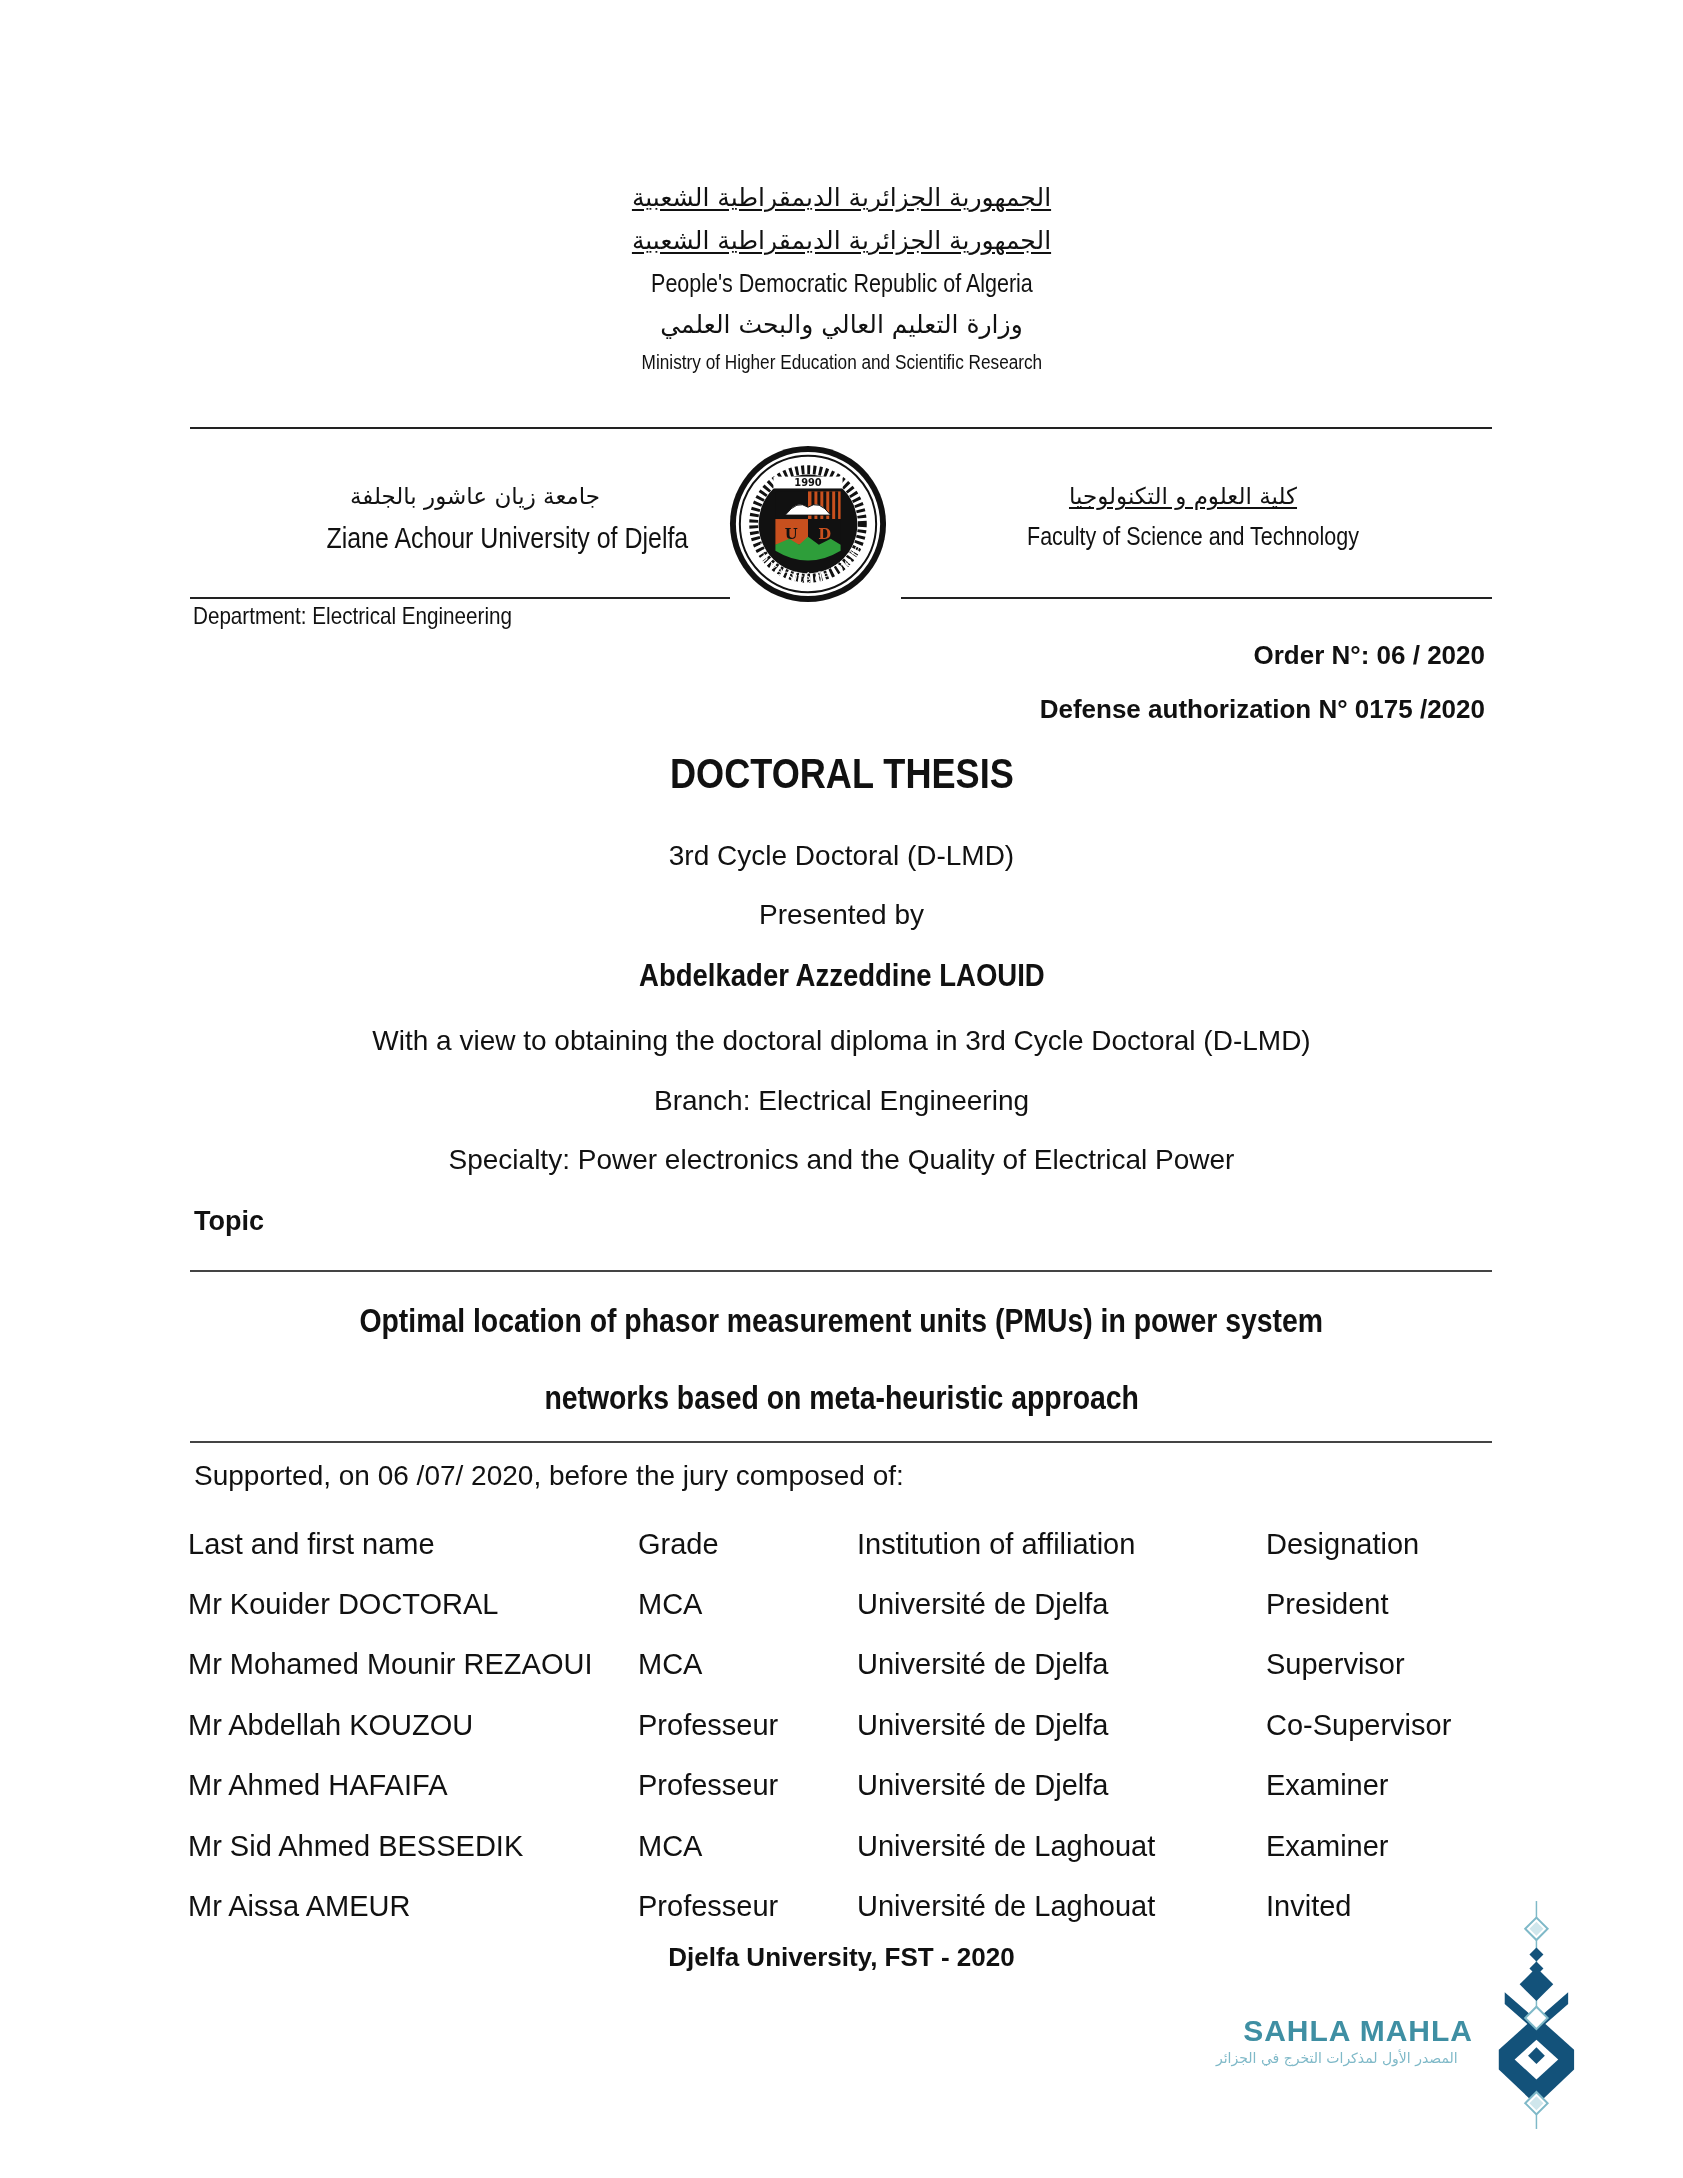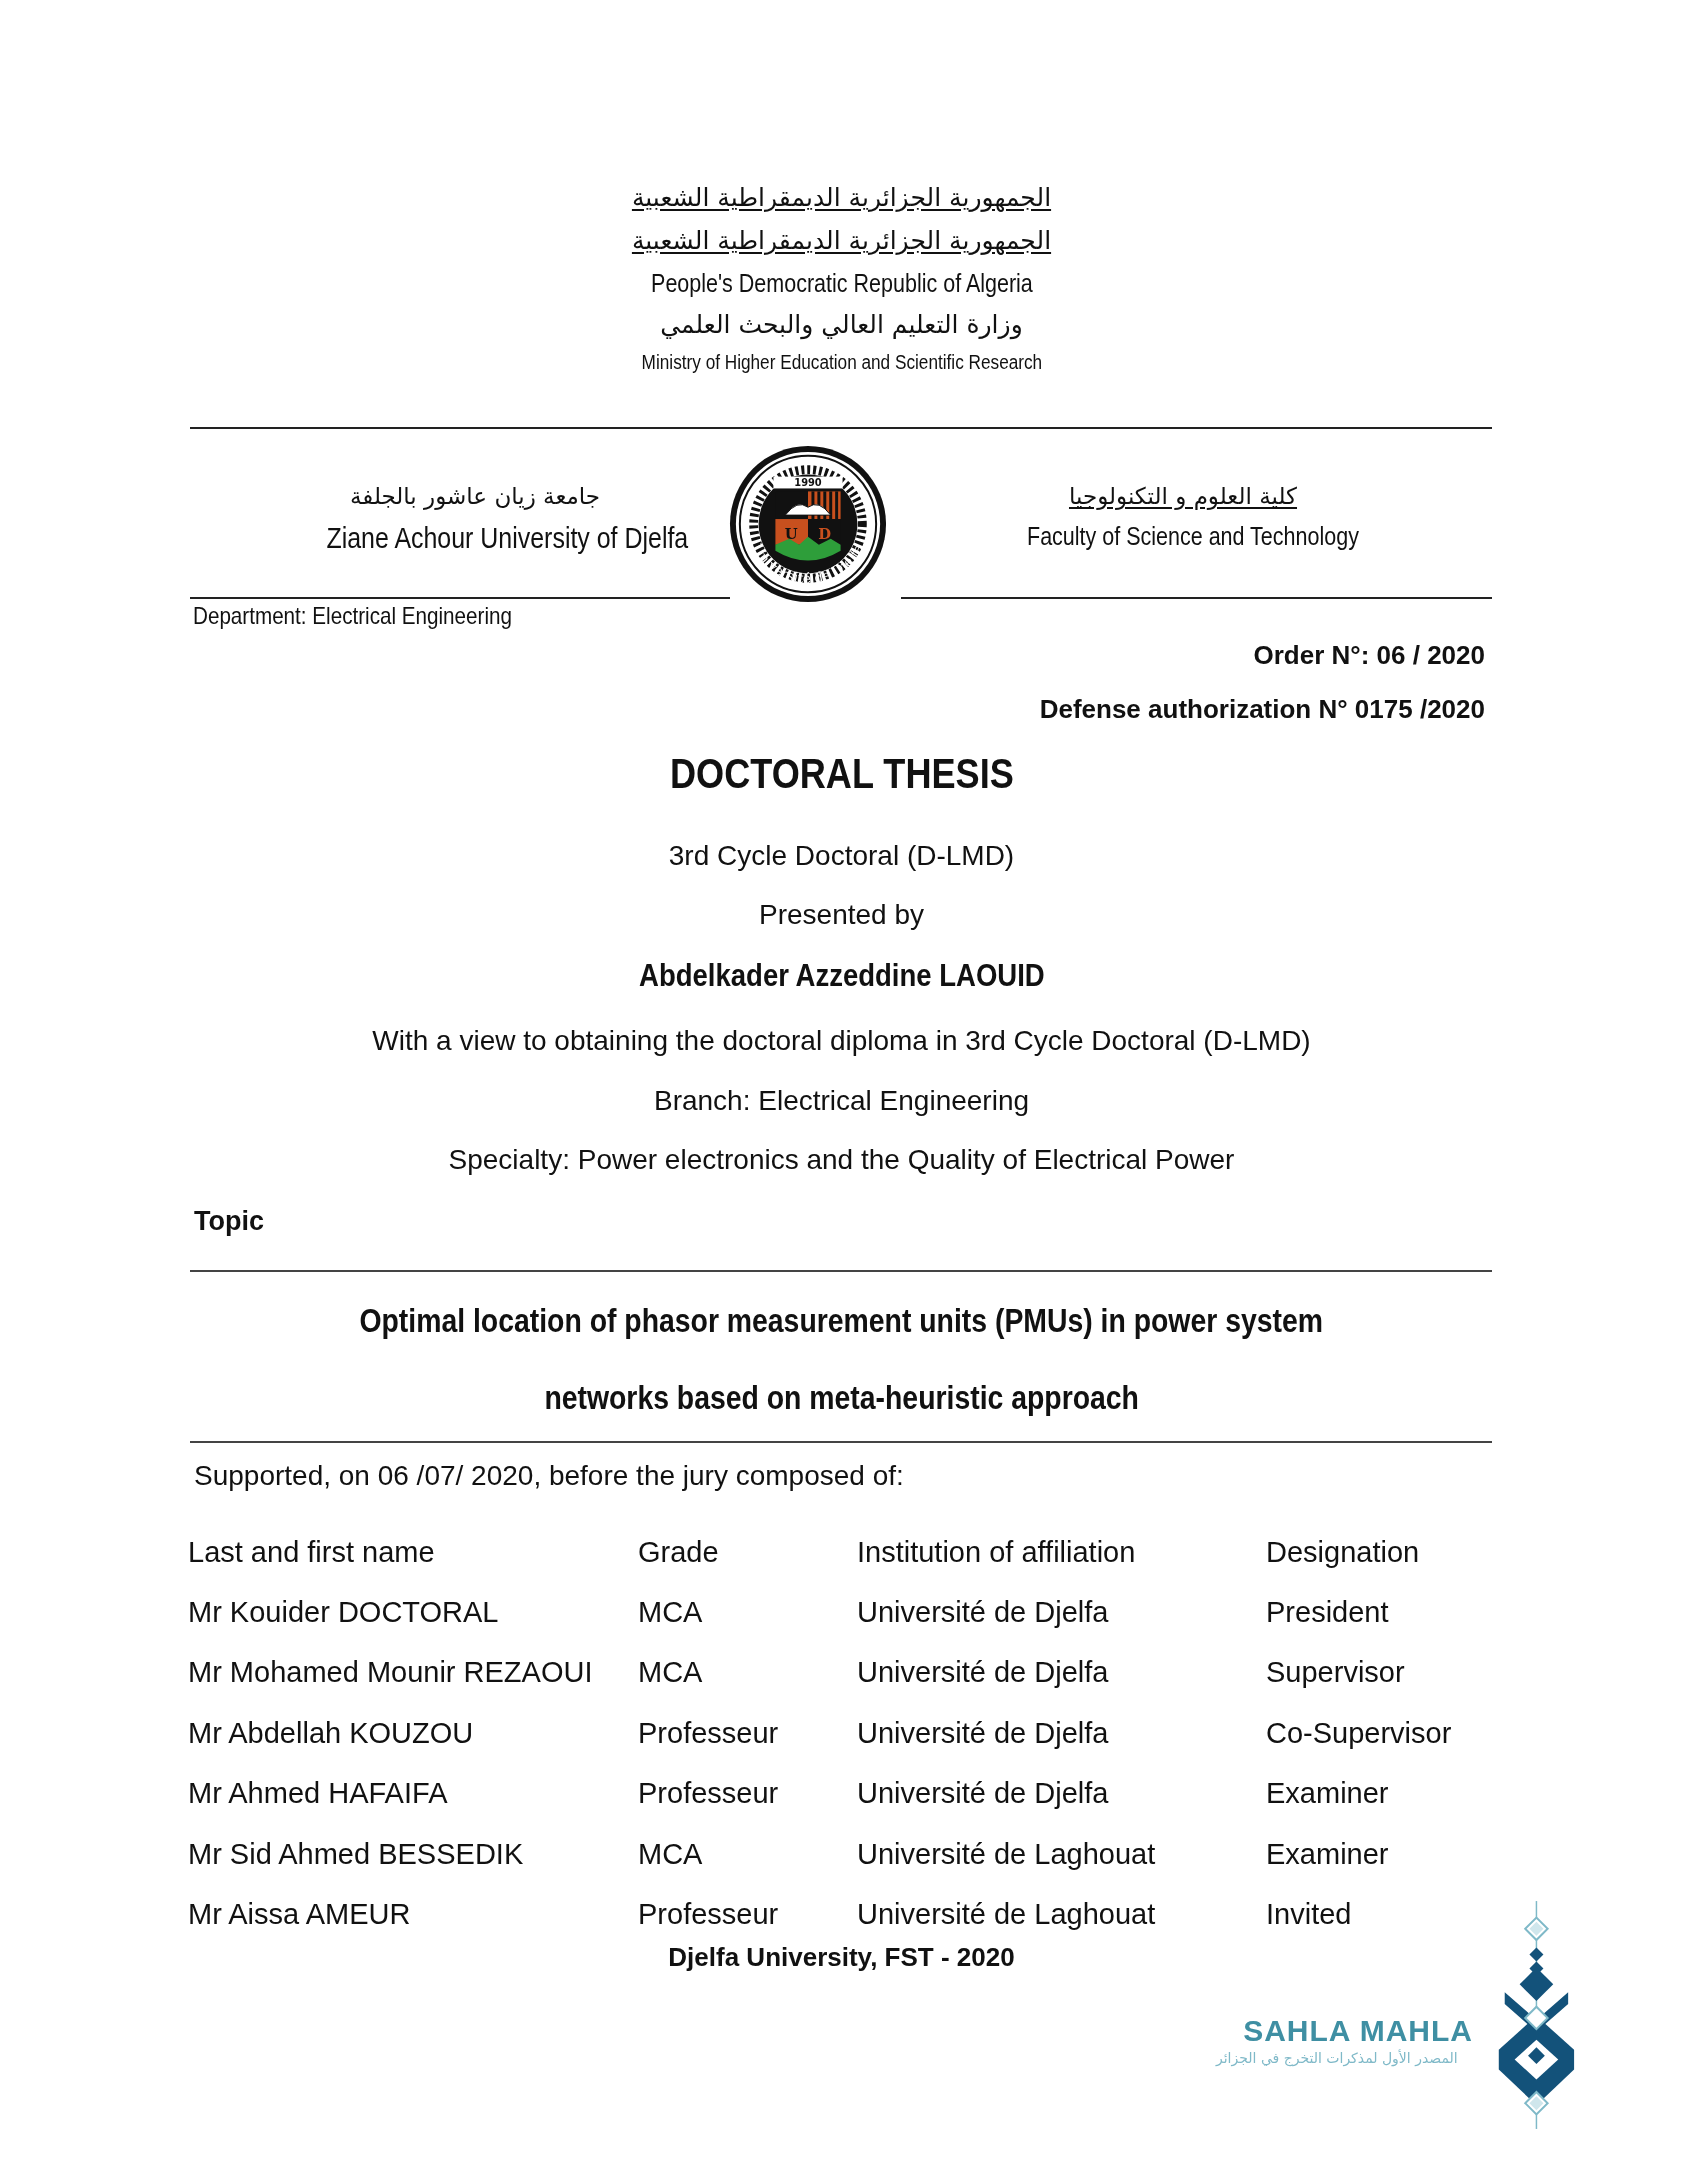--- a/index.html
+++ b/index.html
@@ -6,21 +6,21 @@
     body { width: 1683px; height: 2178px; position: relative; overflow: hidden;
            font-family: "Liberation Sans Narrow", "Liberation Sans", sans-serif; color: #111; }
     .abs { position: absolute; }
     .center { text-align: center; }
     .rule { position: absolute; height: 2px; background: #222; }
     .arabic { font-family: "DejaVu Sans", sans-serif; font-weight: normal; direction: rtl; text-decoration: underline; text-underline-offset: 3px; letter-spacing: 0; }
     .hdr-line { position: absolute; left: 0; width: 1683px; text-align: center; }
     .sans { font-family: "Liberation Sans", sans-serif; }
     .bold { font-weight: bold; }
     .jury-row { position: absolute; left: 188px; width: 1317px; height: 40px; font-size: 29px; font-family: "Liberation Sans", sans-serif; }
-    .jury-row span { position: absolute; top: 16px; white-space: nowrap; }
+    .jury-row span { position: absolute; top: 8px; white-space: nowrap; }
     .c1 { left: 0; } .c2 { left: 450px; } .c3 { left: 669px; } .c4 { left: 1078px; }
     .narrow { display: inline-block; transform: scaleX(0.86); transform-origin: left center; white-space: nowrap; }
     .narrow-c { display: inline-block; transform: scaleX(0.86); transform-origin: center center; white-space: nowrap; }
   </style>
 </head>
 <body>
 
 <div class="hdr-line arabic" style="top:183px; font-size:25px;">الجمهورية الجزائرية الديمقراطية الشعبية</div>
 <div class="hdr-line arabic" style="top:226px; font-size:25px;">الجمهورية الجزائرية الديمقراطية الشعبية</div>
 <div class="hdr-line" style="top:269px; font-size:25px;"><span class="narrow-c sans">People's Democratic Republic of Algeria</span></div>

